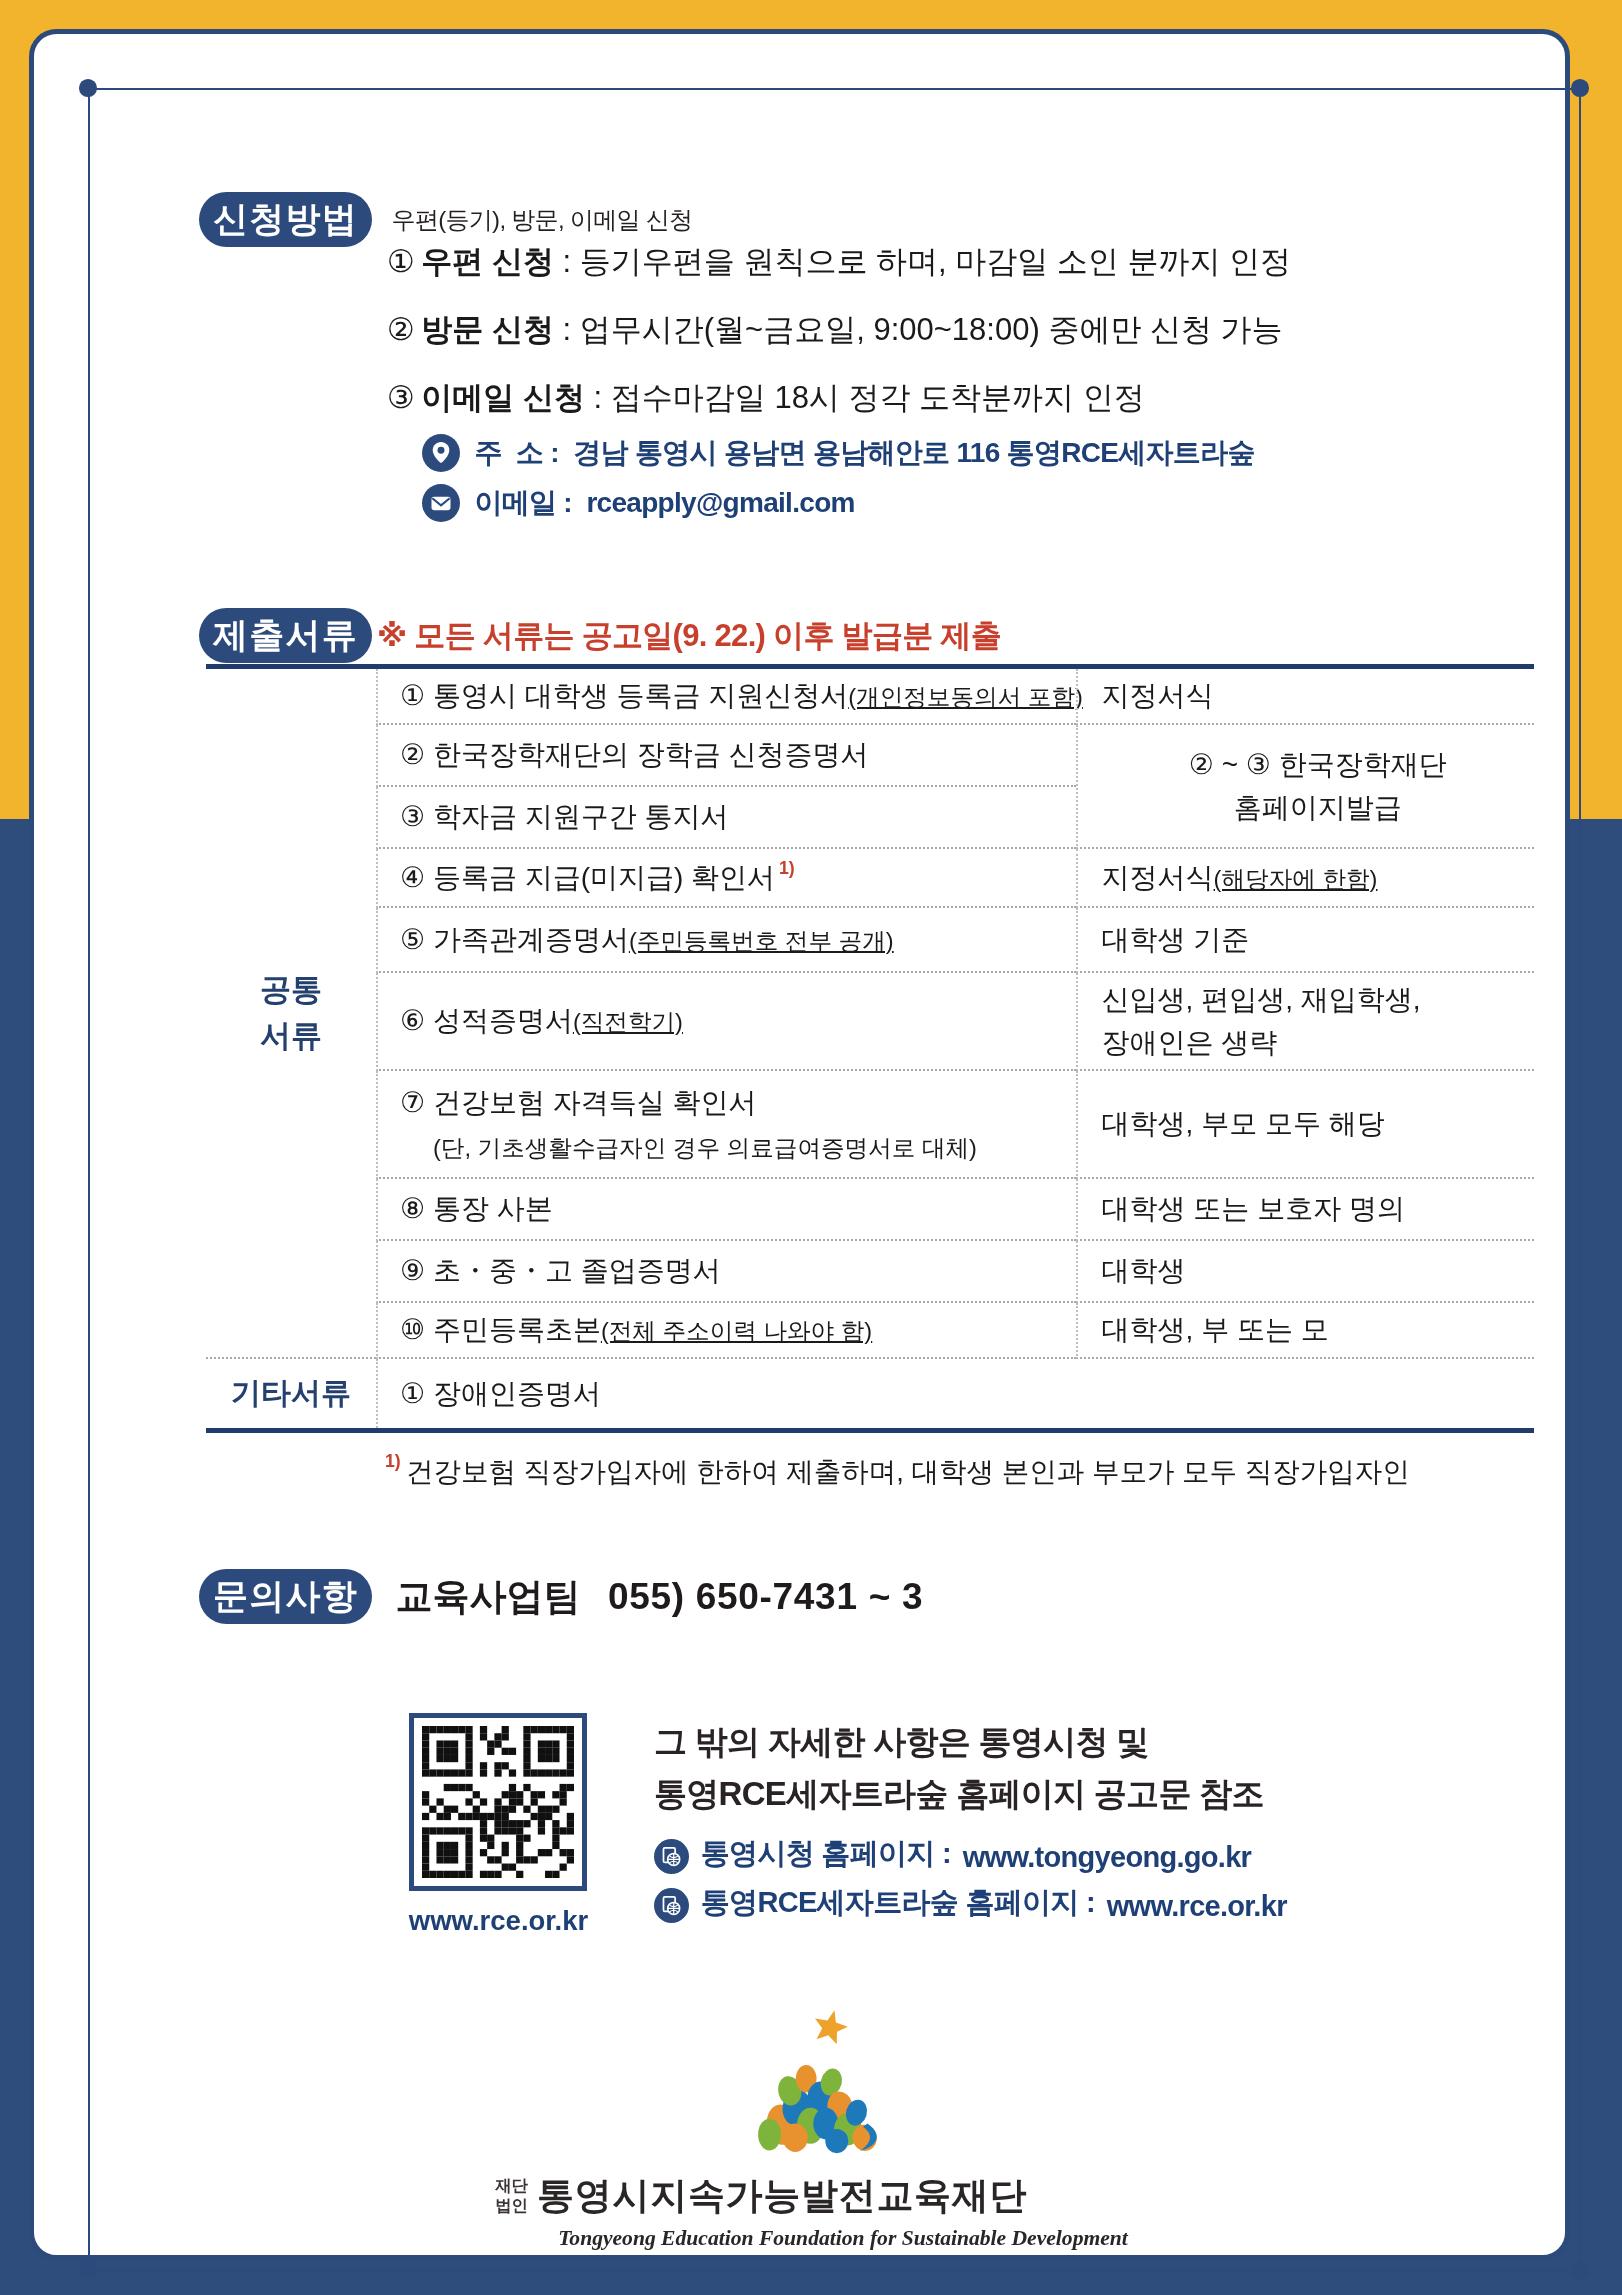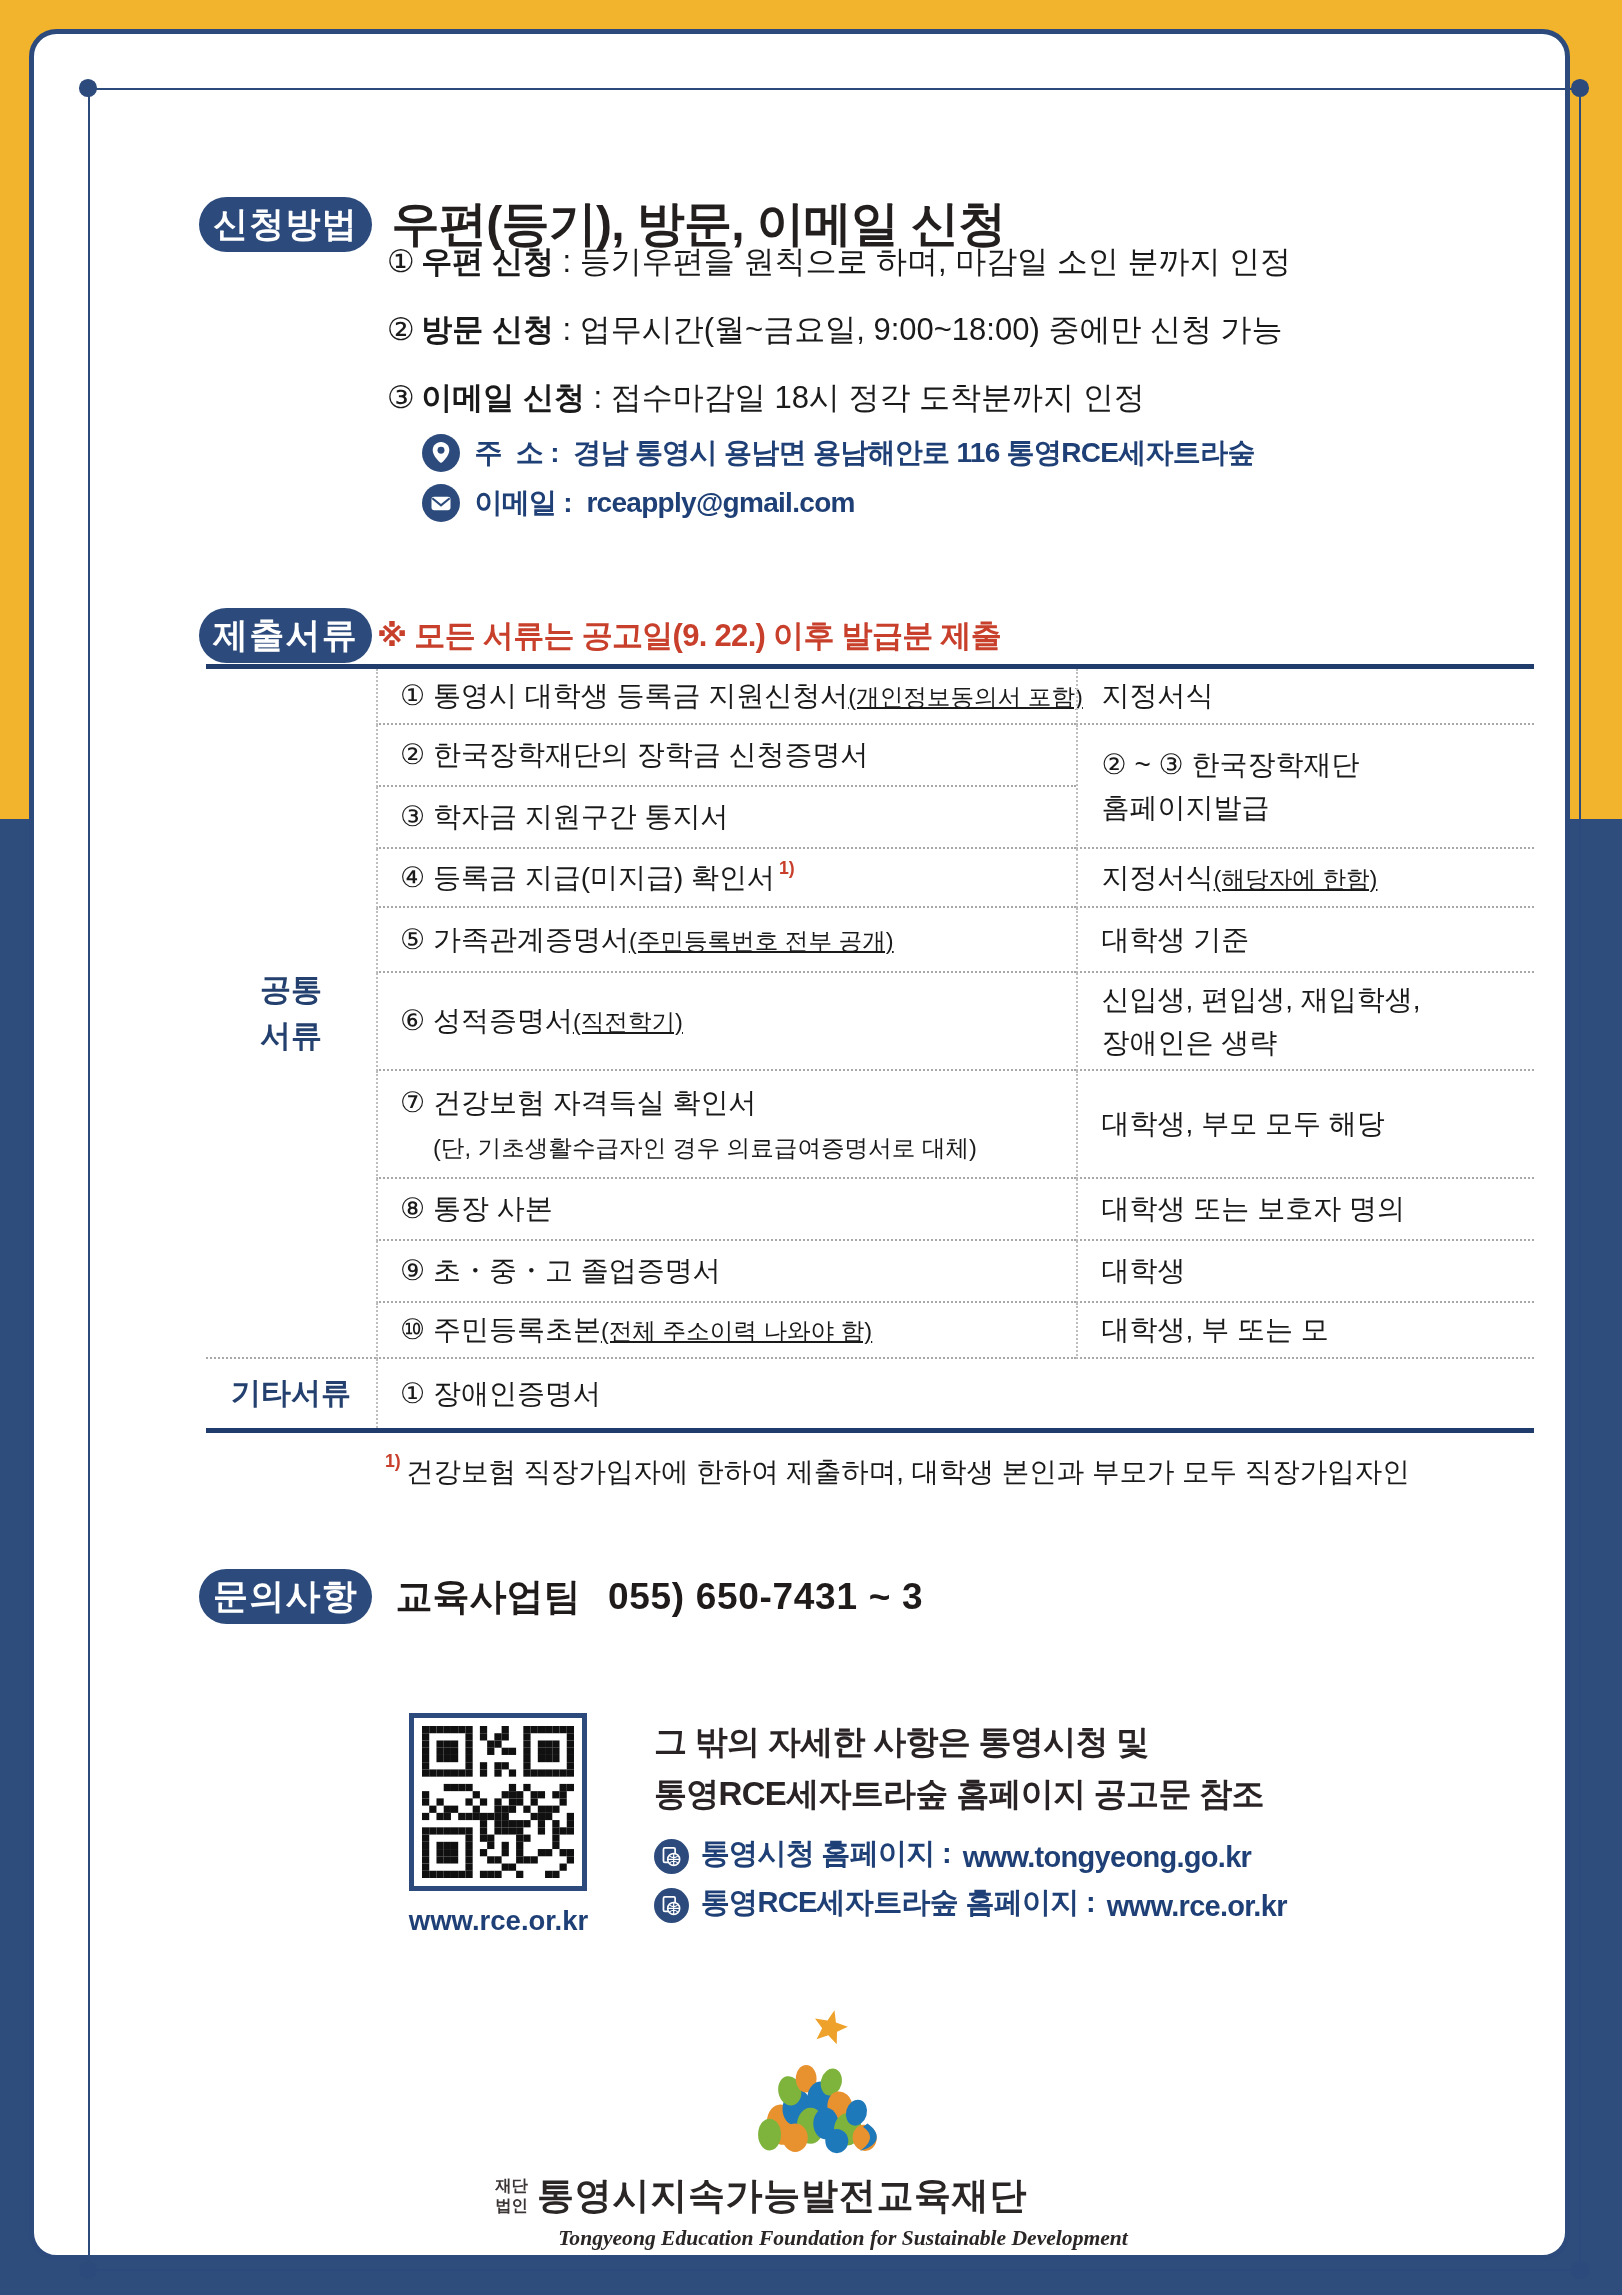--- a/index.html
+++ b/index.html
@@ -19,21 +19,21 @@
   .dot-tl{left:45px;top:45px;} .dot-tr{left:1537px;top:45px;}
   .dot-bl{left:45px;top:2227px;} .dot-br{left:1537px;top:2227px;}
 
   
   .badge{background:#2C4B7C;color:#fff;border-radius:29px;width:173px;height:55px;
          display:flex;align-items:center;justify-content:center;
          font-size:35px;font-weight:bold;letter-spacing:1.3px;flex:0 0 auto;}
 
   
   .row-method{position:absolute;left:199px;top:192px;display:flex;align-items:center;gap:19.6px;}
-  .method-title{font-size:48px;font-weight:bold;color:#241F1F;letter-spacing:-0.7px;}
+  .method-title{font-size:24px;font-weight:normal;color:#241F1F;letter-spacing:-0.7px;}
   .method-items{position:absolute;left:387px;top:239px;}
   .method-item{font-size:31px;color:#1A1A1A;height:46px;line-height:46px;margin-bottom:22px;white-space:nowrap;}
   .method-item .num{font-weight:normal;margin-right:6.5px;}
   .method-item .lbl{font-weight:bold;}
   .addr-block{position:absolute;left:422px;top:434px;}
   .addr-row{display:flex;align-items:center;gap:14.4px;height:38px;margin-bottom:12.4px;white-space:nowrap;}
   .addr-text{font-size:28px;font-weight:bold;color:#1F4076;letter-spacing:-0.7px;}
   .round-icon{width:38px;height:38px;flex:0 0 auto;}
 
   
@@ -50,21 +50,21 @@
   .lab-common{grid-area:1/1/11/2;align-items:center;gap:3.9px;
               font-size:31px;font-weight:bold;color:#24406E;}
   .lab-etc{grid-area:11/1/12/2;align-items:center;font-size:30px;font-weight:bold;color:#24406E;}
   .mid{grid-column:2;padding-left:22px;font-size:28px;color:#1A1A1A;}
   .rgt{grid-column:3;padding-left:23.6px;font-size:28px;color:#1A1A1A;}
   .mid .ln{white-space:nowrap;}
   .sub{font-size:23.6px;text-decoration:underline;}
   .sub2{font-size:23.6px;margin-top:9.2px;margin-left:33px;white-space:nowrap;}
   .fn-sup{color:#C8402C;font-size:17.7px;vertical-align:13px;margin-left:3.9px;font-weight:bold;}
   .r-two{line-height:1.55;}
-  .r-span{grid-row:2/4;}
+  .r-span{grid-row:2/4;text-align:center;}
 
   .footnote{position:absolute;left:385px;top:1436px;font-size:27.5px;color:#1A1A1A;line-height:50px;}
   .footnote .mark{color:#C8402C;font-size:17.7px;vertical-align:14.4px;margin-right:5.2px;font-weight:bold;}
   .footnote .l2{margin-left:17px;}
 
   
   .row-contact{position:absolute;left:199px;top:1569px;display:flex;align-items:center;gap:23.6px;}
   .contact-text{font-size:37px;font-weight:bold;color:#201B1B;white-space:nowrap;}
   .contact-text .phone{margin-left:17px;letter-spacing:0.7px;}
 

